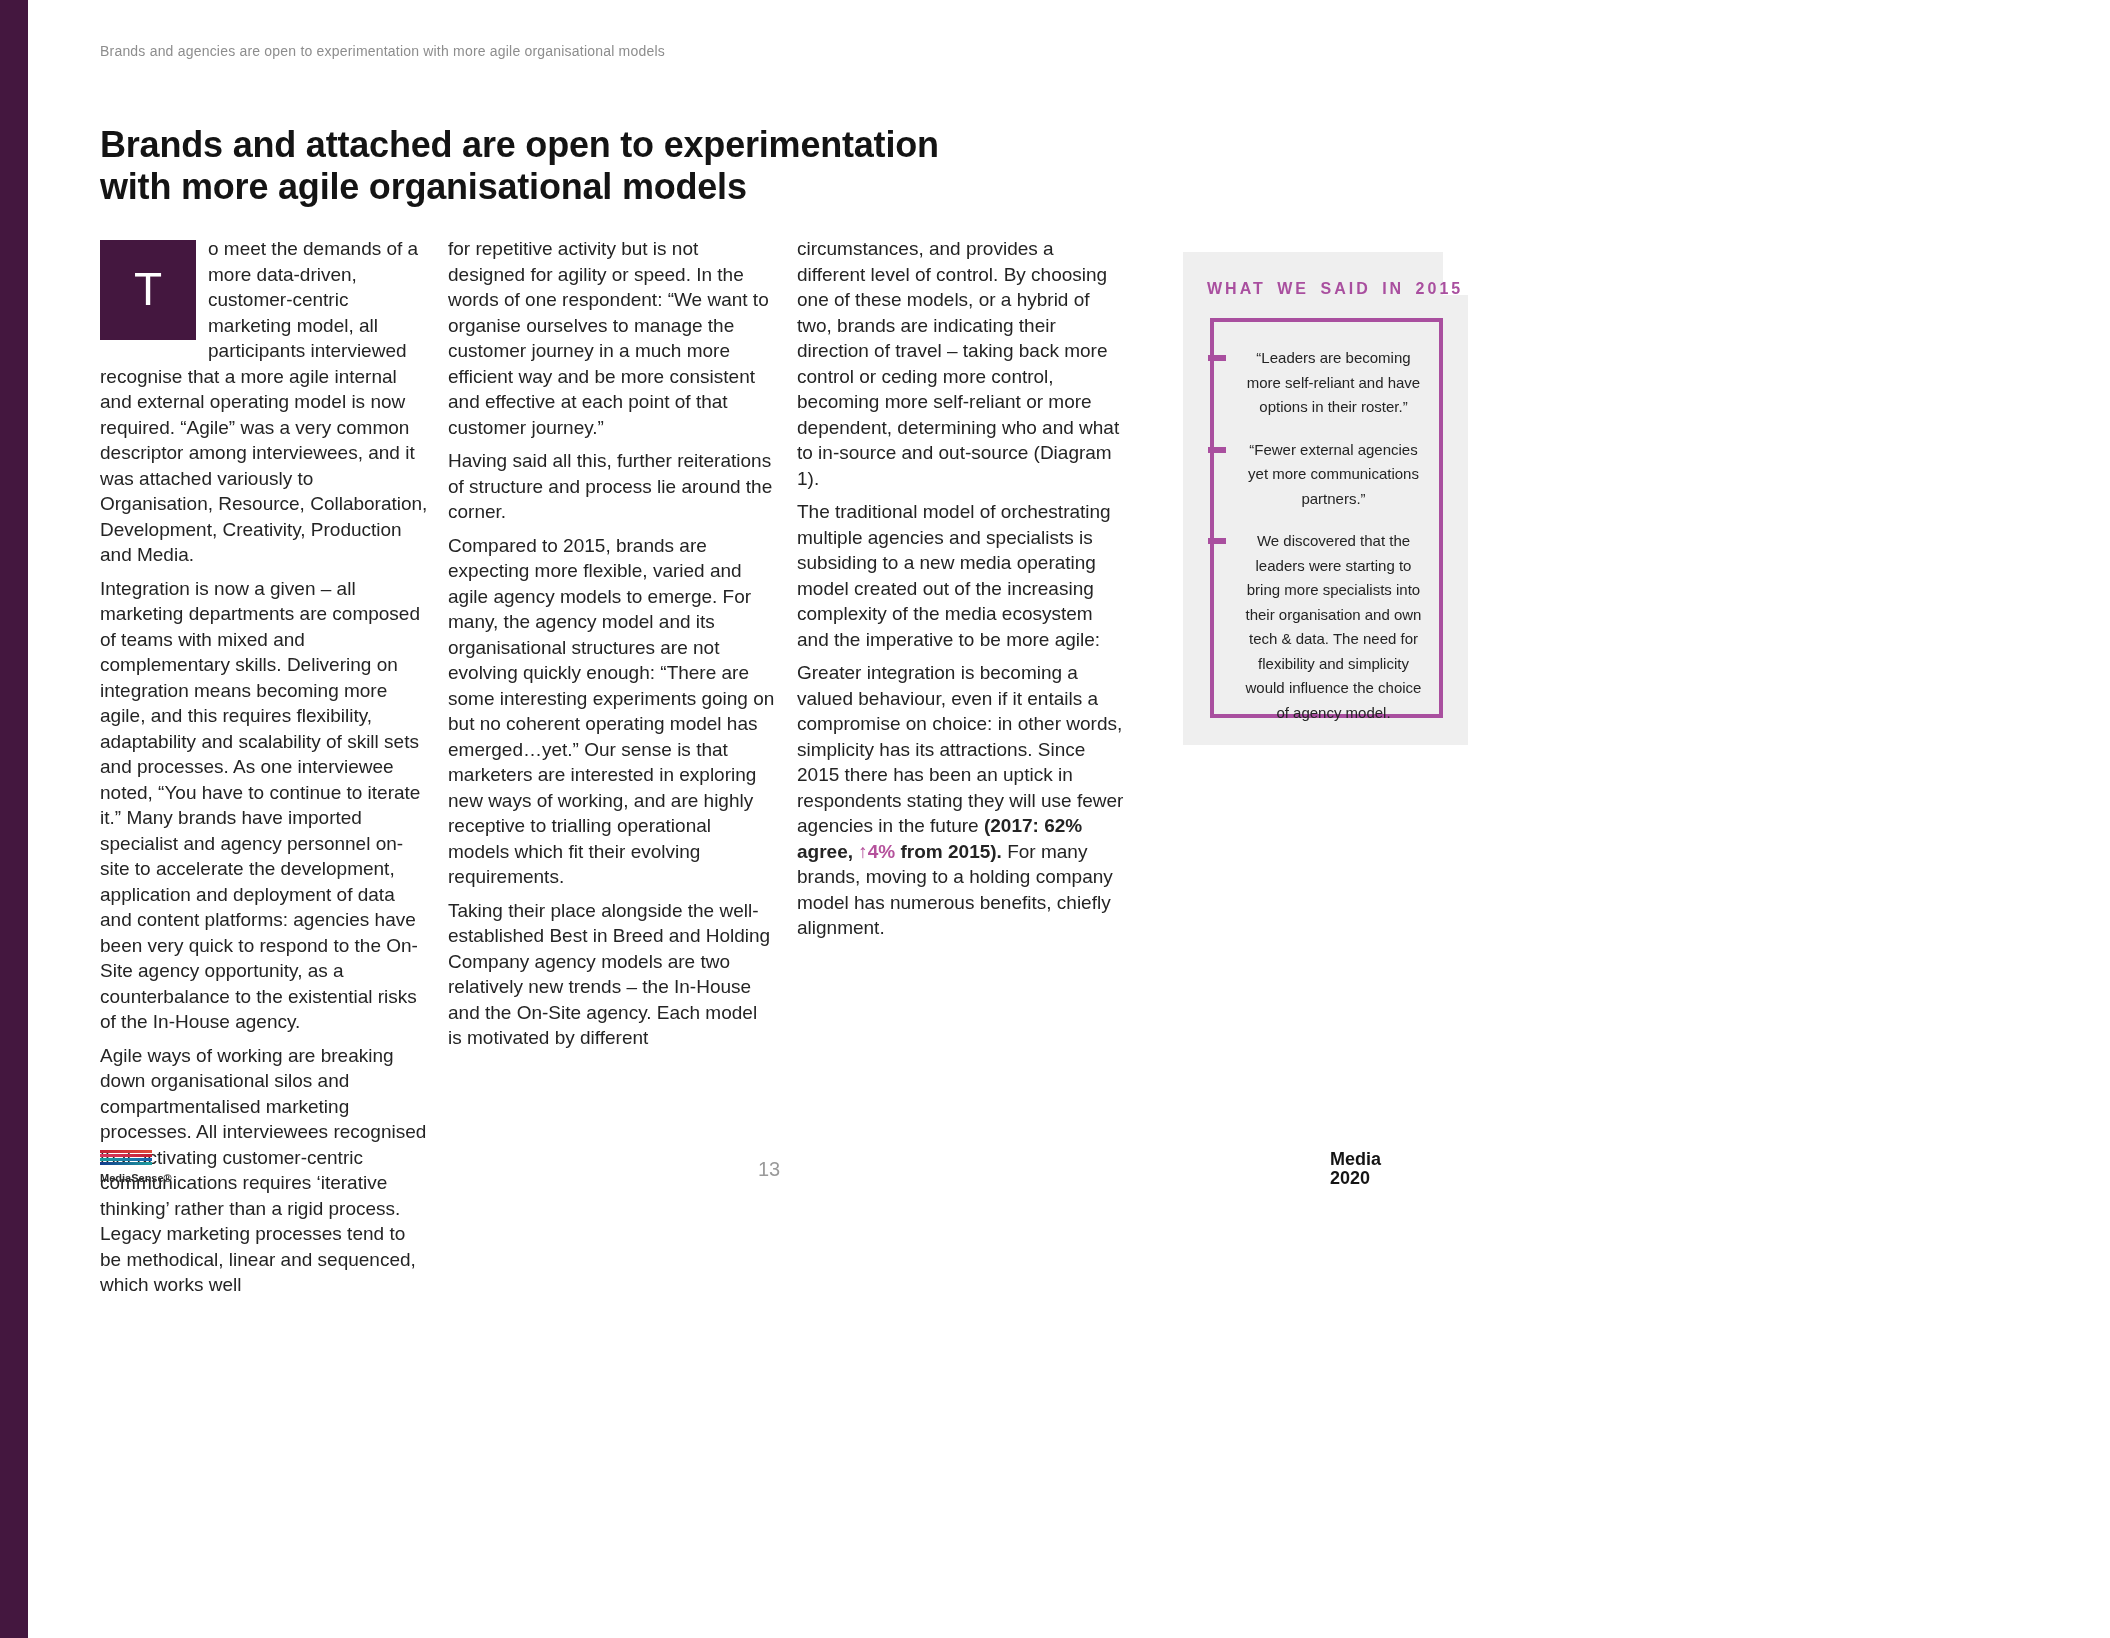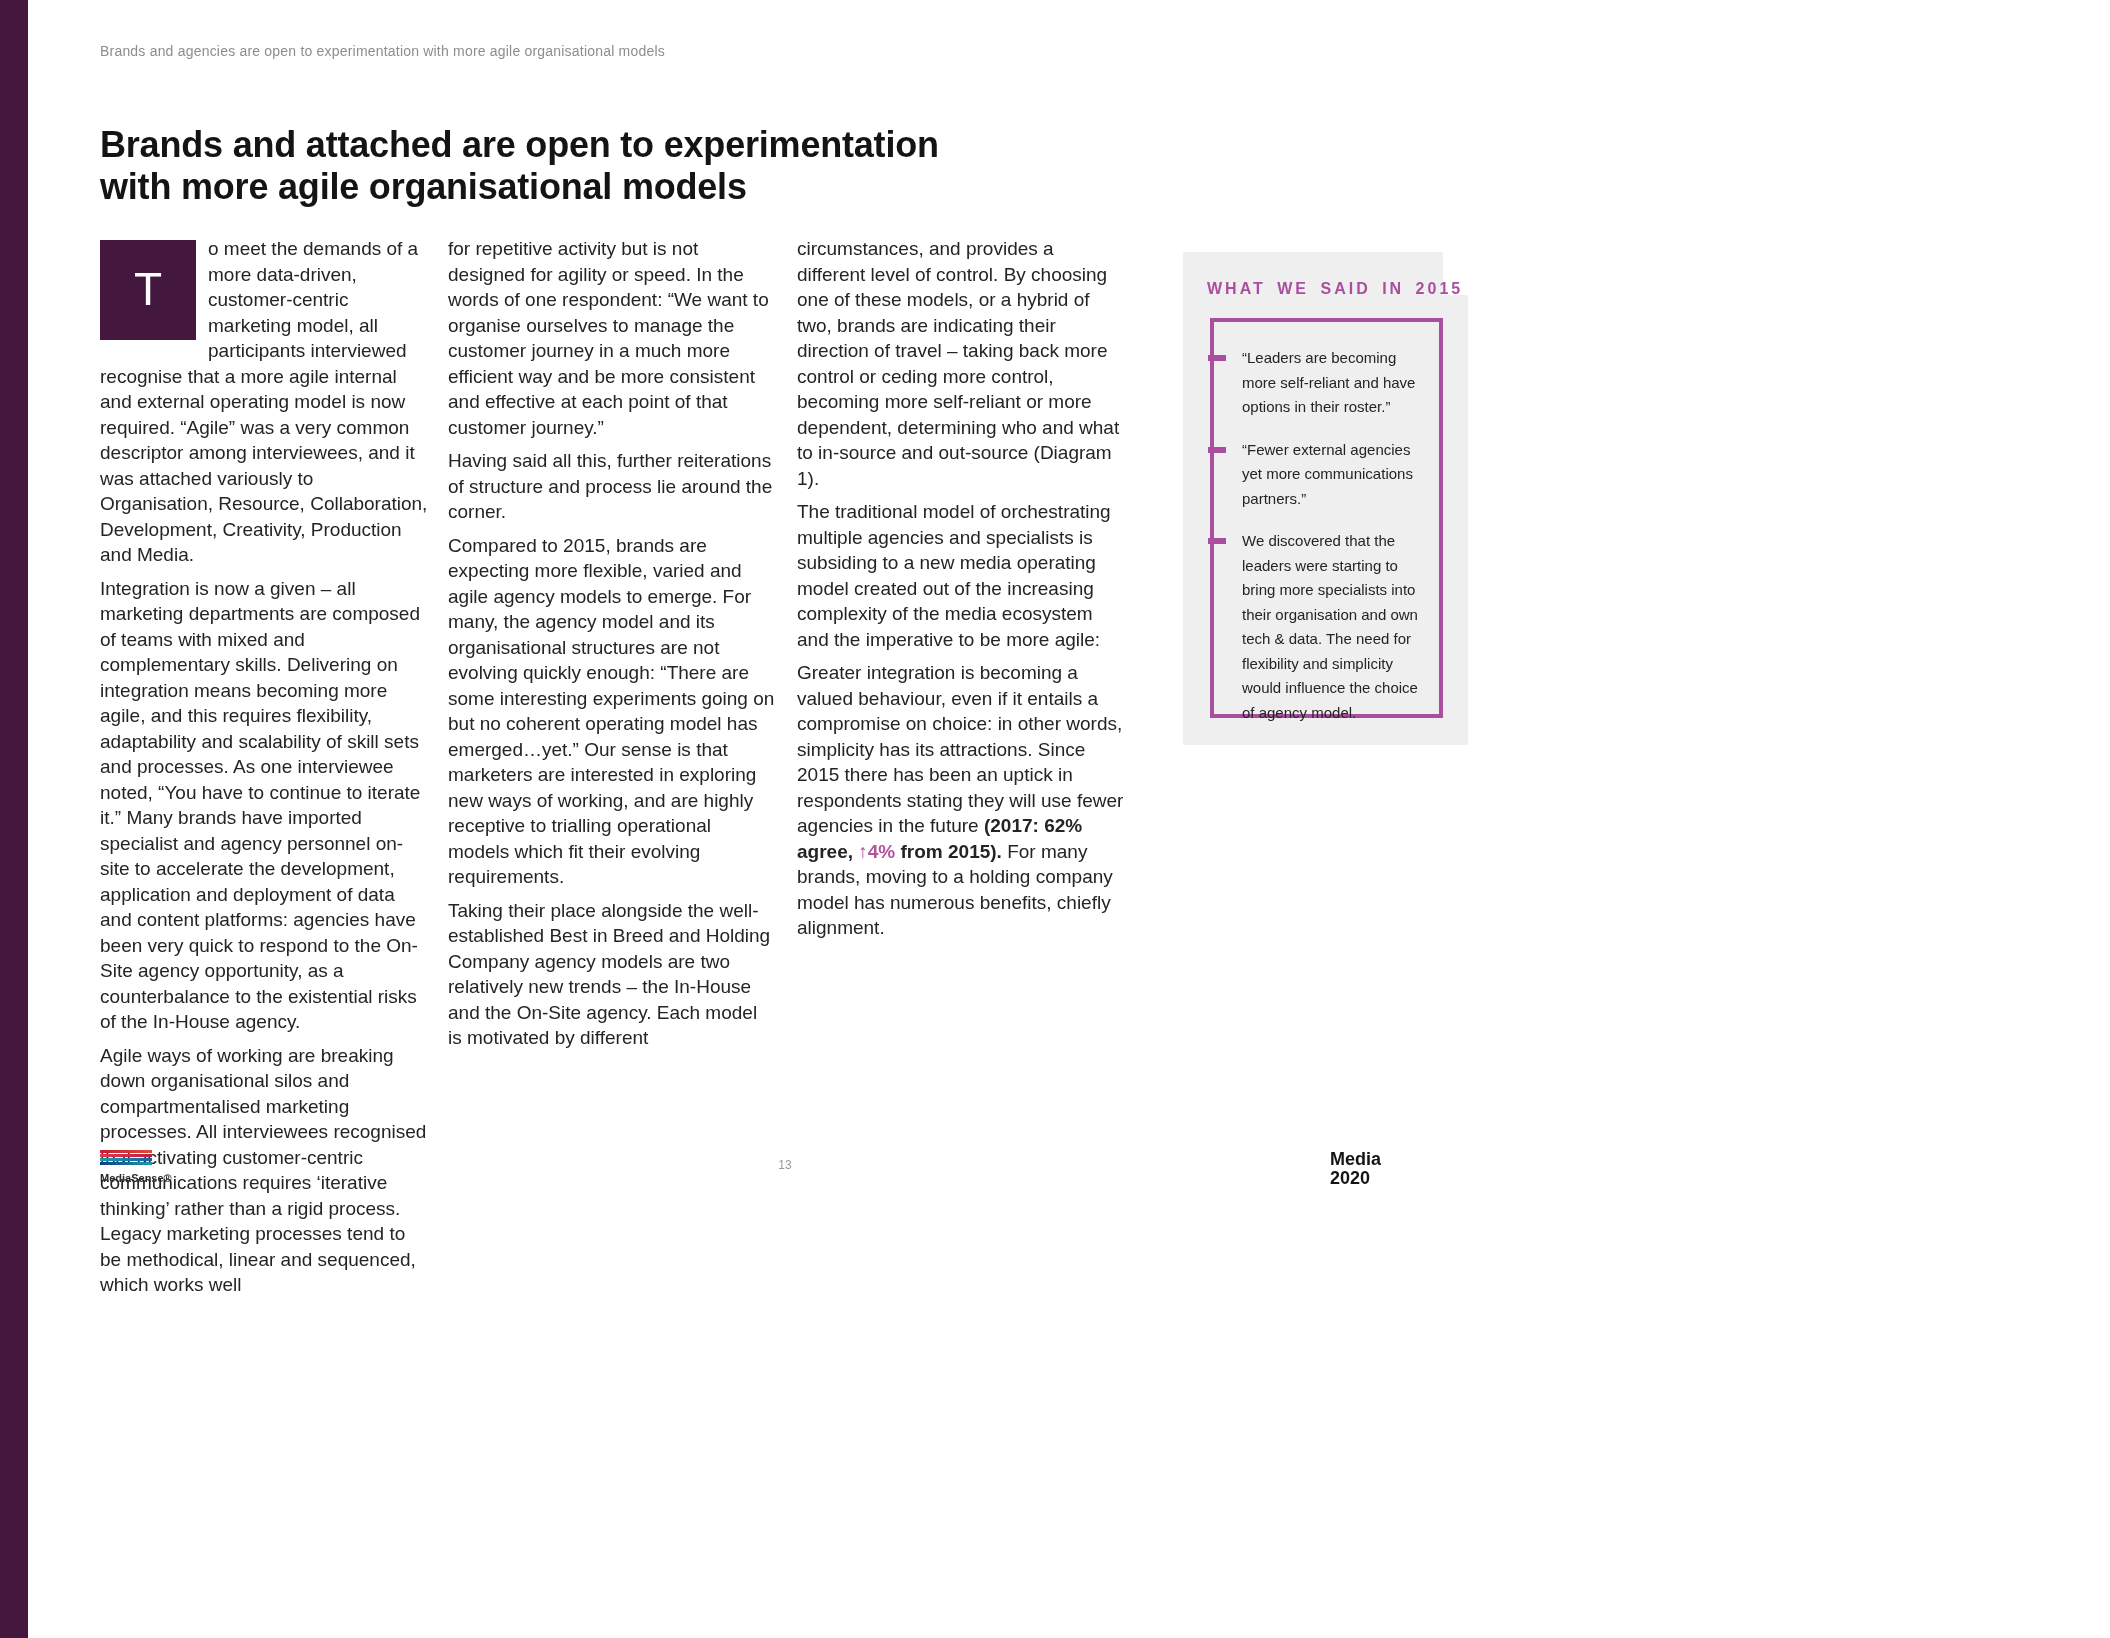--- a/index.html
+++ b/index.html
@@ -20,31 +20,31 @@
     float:left; width:96px; height:100px; background:#44173f; color:#ffffff;
     display:flex; align-items:center; justify-content:center;
     font-size:46px; font-weight:normal; margin:4px 12px 18px 0;
   }
   .pullquote { color:#9e3a72; font-style:italic; font-size:27px; line-height:33px; margin:14px 0 12px 0; }
   .bold { font-weight:bold; }
   .pink { color:#b5529c; font-weight:bold; }
   .gray-a { position:absolute; left:1183px; top:252px; width:260px; height:493px; background:#efefef; }
   .gray-b { position:absolute; left:1205px; top:295px; width:263px; height:450px; background:#efefef; }
   .sidebar-heading { position:absolute; left:1207px; top:280px; font-size:16px; font-weight:bold; letter-spacing:3px; word-spacing:4px; color:#a94f9f; }
-  .purplebox { position:absolute; left:1210px; top:318px; width:233px; height:400px; border:4px solid #a94f9f; padding:24px 14px 0 28px; }
+  .purplebox { position:absolute; left:1210px; top:318px; width:233px; height:400px; border:4px solid #a94f9f; padding:24px 14px 0 28px;text-align:center; }
   .bullet { position:relative; font-size:15px; line-height:24.5px; margin-bottom:18px; color:#242424; }
   .bullet .dash { position:absolute; left:-34px; top:9px; width:18px; height:6px; background:#a94f9f; }
   .logo { position:absolute; left:100px; top:1150px; width:52px; }
   .logo .stripe { height:3px; margin-bottom:1px; }
   .logo .s1 { background:linear-gradient(90deg,#c22033,#e04a3a); }
   .logo .s2 { background:linear-gradient(90deg,#d93a5e,#c22033); }
   .logo .s3 { background:linear-gradient(90deg,#1e9e9e,#1b5fae); }
   .logo .s4 { background:linear-gradient(90deg,#123a8c,#1e9e9e); }
   .logo-text { font-size:11px; font-weight:bold; color:#2a2a2a; margin-top:7px; }
-  .page-number { position:absolute; left:700px; top:1158px; width:170px; text-align:center; font-size:12px; color:#9a9a9a; }
+  .page-number { position:absolute; left:684px; top:1158px; width:170px; text-align:center; font-size:20px; color:#9a9a9a; }
   .footer-brand { position:absolute; left:1330px; top:1150px; width:138px; text-align:left; font-size:18px; font-weight:bold; line-height:19px; color:#141414; }
 </style>
 </head>
 <body>
 
 <div class="leftbar"></div>
 
 <div class="running-header">Brands and agencies are open to experimentation with more agile organisational models</div>
 
 <h1 class="page-title">

